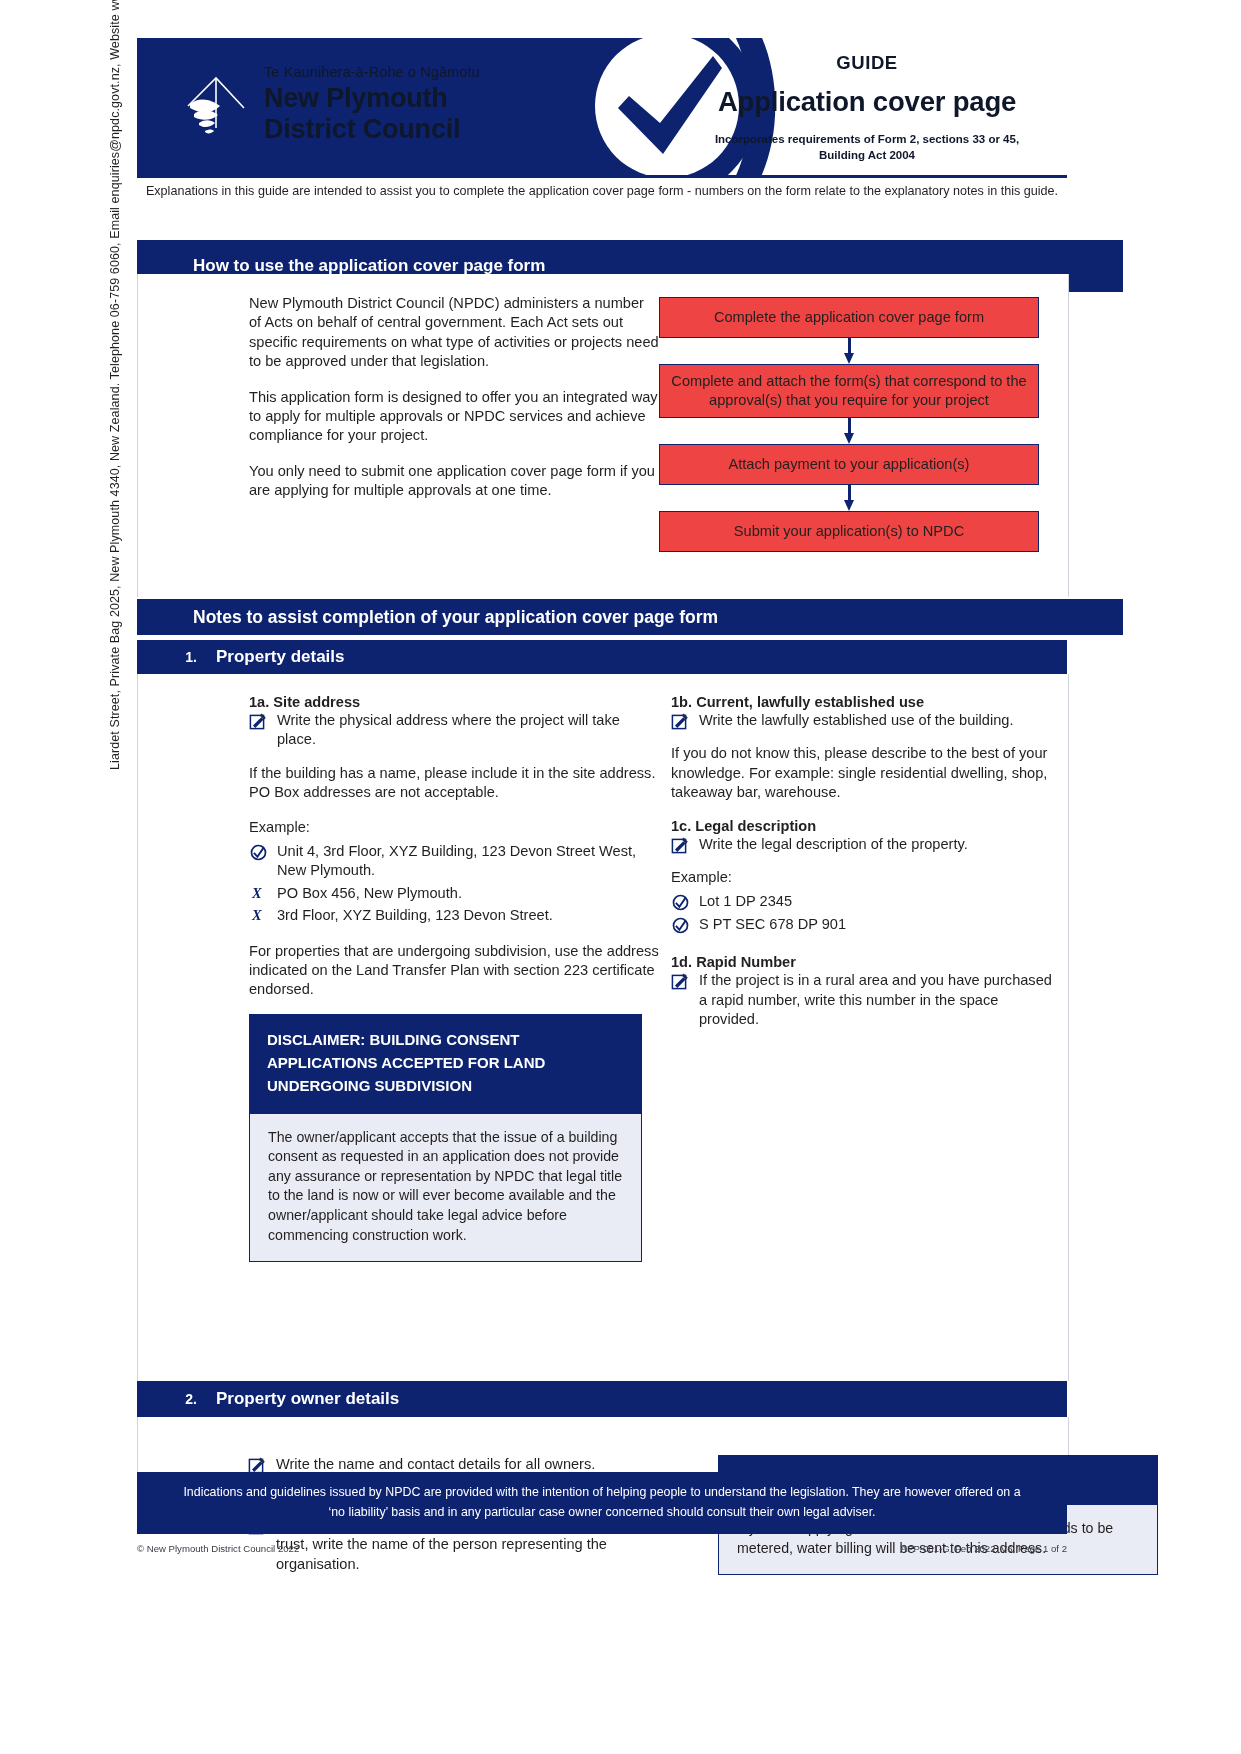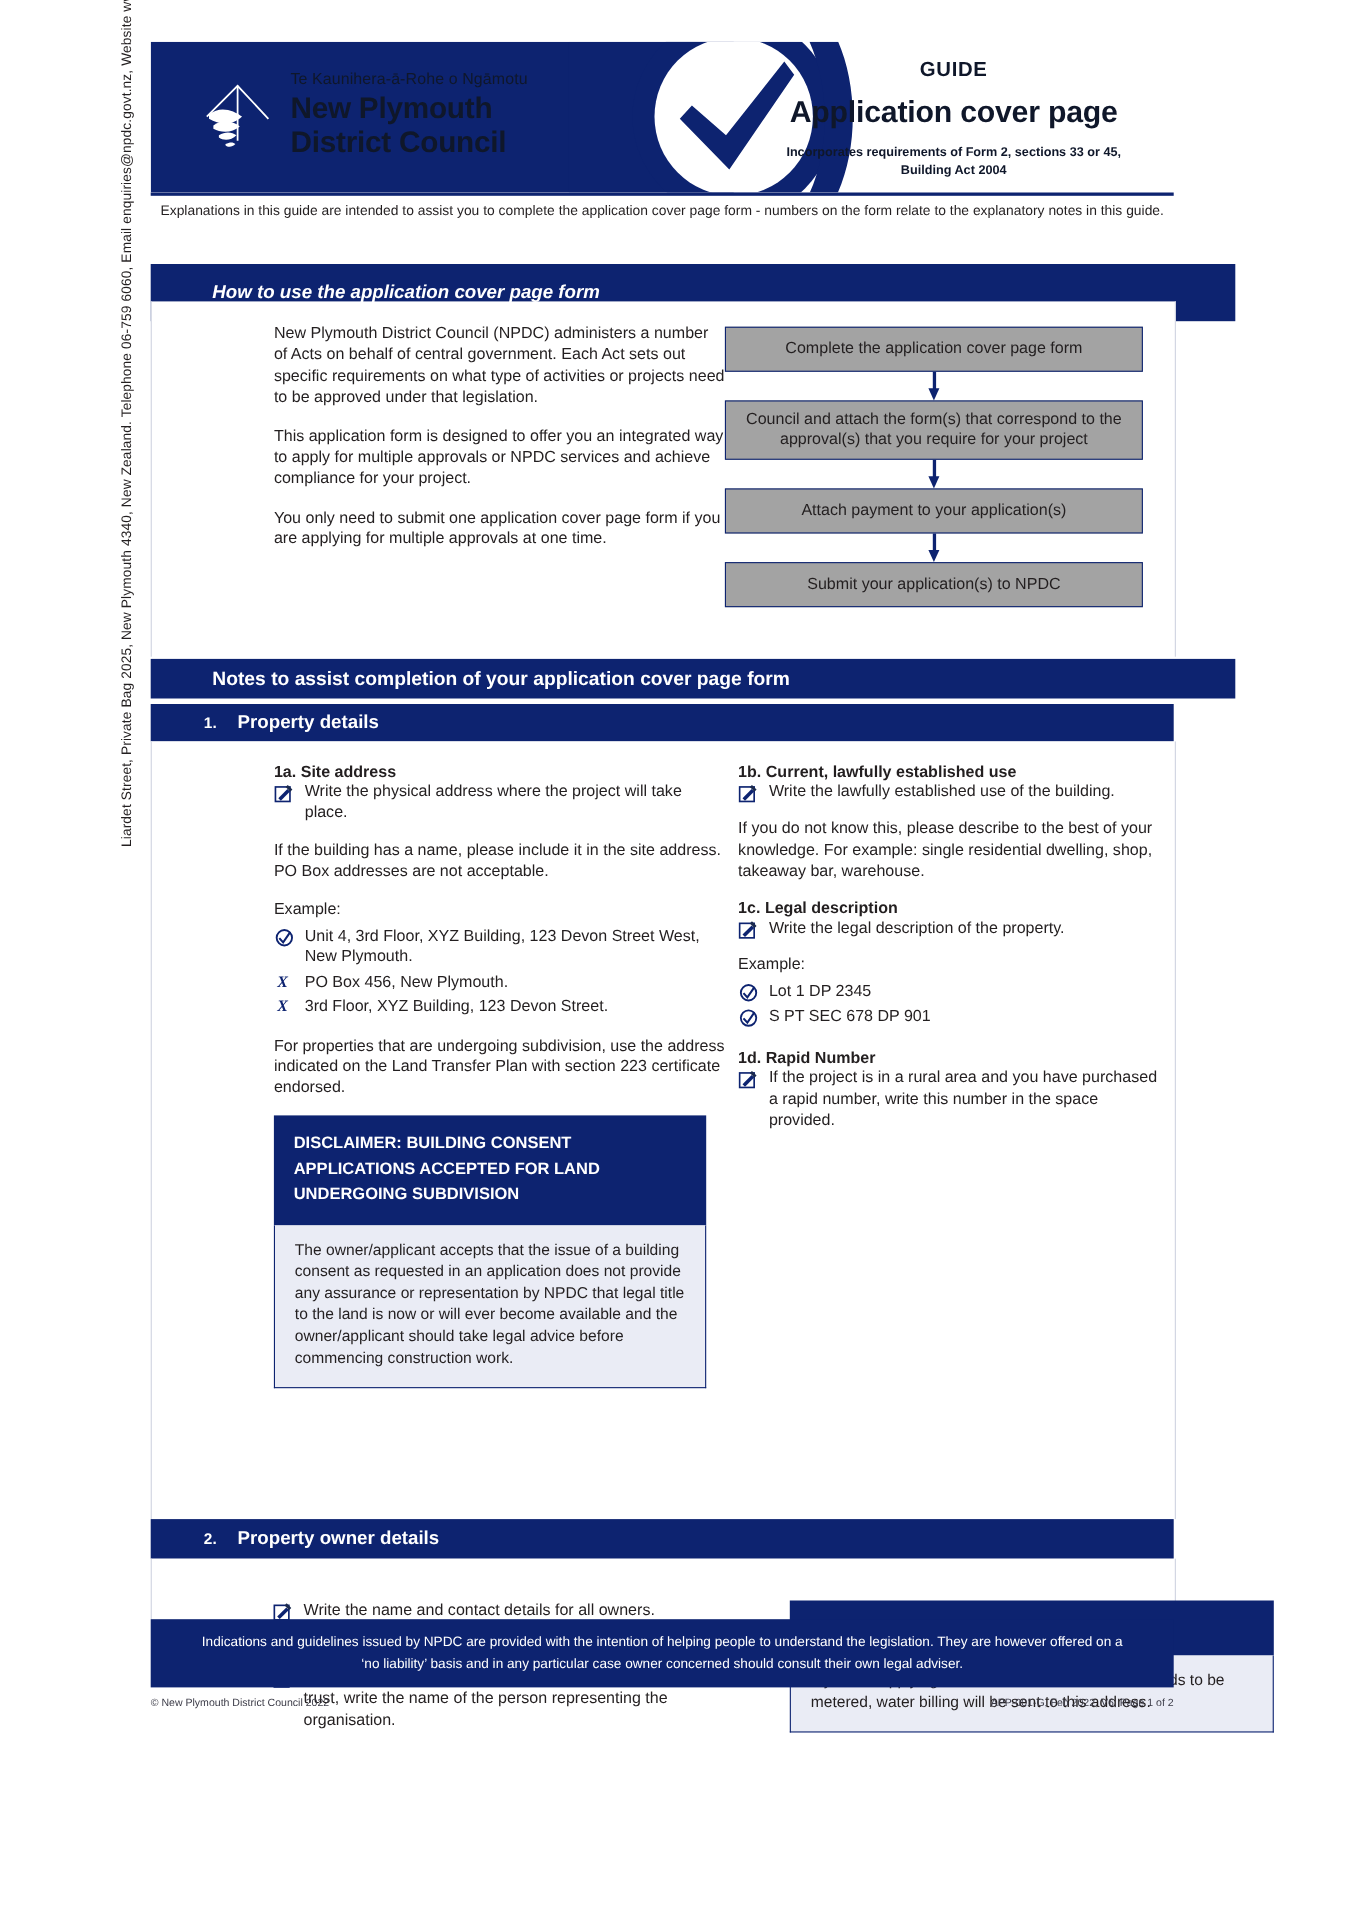--- a/index.html
+++ b/index.html
@@ -161,21 +161,21 @@
   .col-text {
     font-size: 14.6px;
     line-height: 1.33;
     color: #231f20;
   }
   .col-text p { margin: 0 0 16px 0; }
 
   
   .flowbox {
     border: 1.6px solid #0d2370;
-    background: #a3a3a3;
+    background: #ef4444;
     text-align: center;
     font-size: 14.6px;
     line-height: 1.32;
     color: #231f20;
     padding: 8px 10px;
     box-sizing: border-box;
   }
   .arrow-wrap {
     display: flex;
     justify-content: center;
@@ -342,41 +342,41 @@
       <div class="guide-sub">
         <div>Incorporates requirements of Form 2, sections 33 or 45,</div>
         <div>Building Act 2004</div>
       </div>
     </div>
   </div>
   <div class="header-rule"></div>
 
   <div class="intro-line">Explanations in this guide are intended to assist you to complete the application cover page form - numbers on the form relate to the explanatory notes in this guide.</div>
 
-  <div class="bar bar-pad" style="left:137px; top:240px; width:930px; height:52px; font-size:17px;font-style:italic;">
+  <div class="bar bar-pad" style="left:137px; top:240px; width:930px; height:52px; font-size:17px;">
     <span>How to use the application cover page form</span>
   </div>
 
   <div class="panel" style="left:137px; top:274px; width:930px; height:323px;">
 
     <div class="col-text" style="position:absolute; left:111px; top:20px; width:410px;">
       <p>New Plymouth District Council (NPDC) administers a number of Acts on behalf of central government. Each Act sets out specific requirements on what type of activities or projects need to be approved under that legislation.</p>
       <p>This application form is designed to offer you an integrated way to apply for multiple approvals or NPDC services and achieve compliance for your project.</p>
       <p>You only need to submit one application cover page form if you are applying for multiple approvals at one time.</p>
     </div>
 
     <div style="position:absolute; left:521px; top:23px; width:380px;">
       <div class="flowbox" style="height:41px; display:flex; align-items:center; justify-content:center;">
         <span>Complete the application cover page form</span>
       </div>
       <div class="arrow-wrap">
           <div class="arrow"></div>
         </div>
       <div class="flowbox" style="height:54px; display:flex; align-items:center; justify-content:center;">
-        <span>Council and attach the form(s) that correspond to the approval(s) that you require for your project</span>
+        <span>Complete and attach the form(s) that correspond to the approval(s) that you require for your project</span>
       </div>
       <div class="arrow-wrap">
           <div class="arrow"></div>
         </div>
       <div class="flowbox" style="height:41px; display:flex; align-items:center; justify-content:center;">
         <span>Attach payment to your application(s)</span>
       </div>
       <div class="arrow-wrap">
           <div class="arrow"></div>
         </div>

